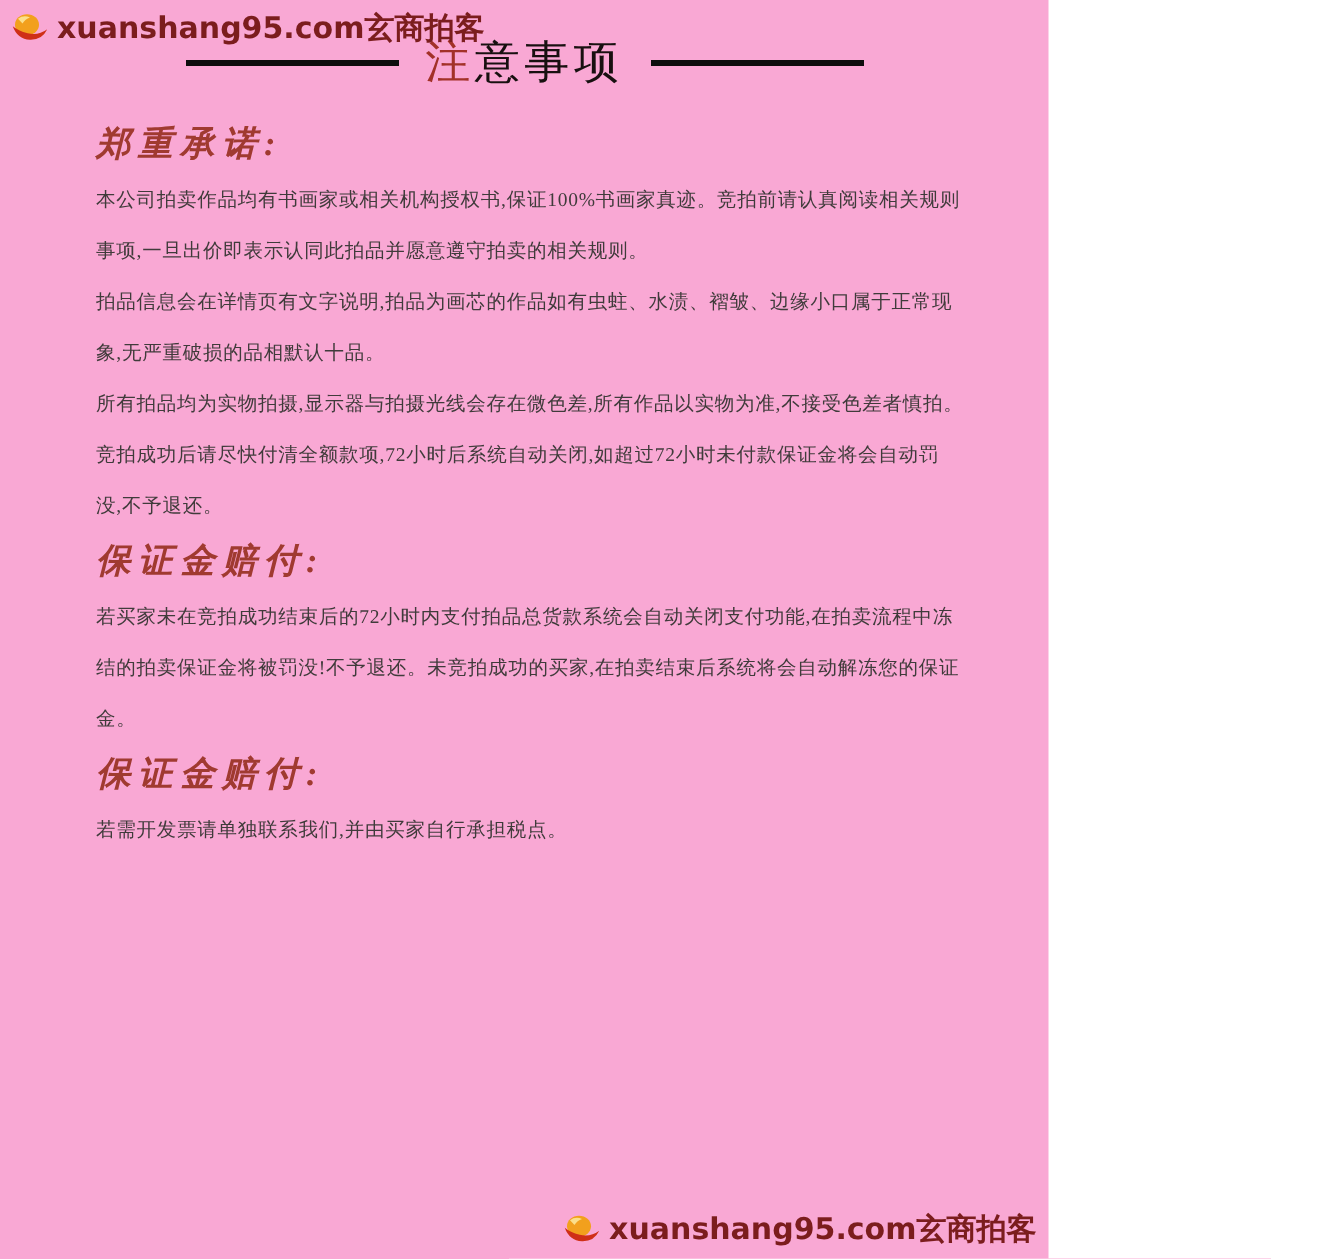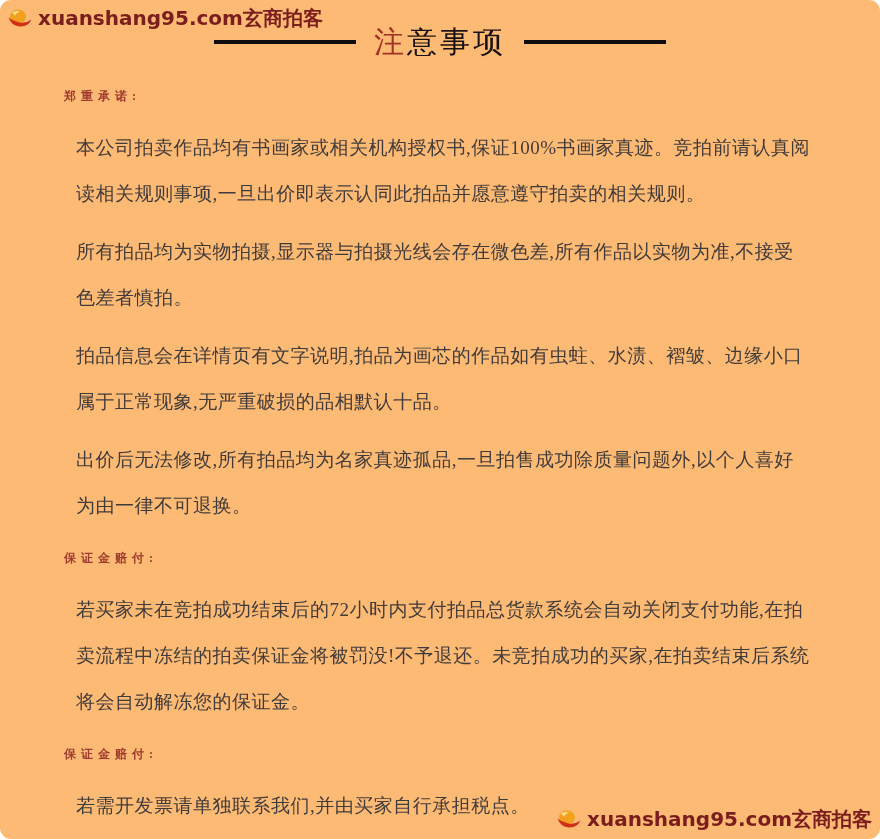--- a/index.html
+++ b/index.html
@@ -1,25 +1,24 @@
 <!DOCTYPE html>
 <html><head>
 <meta charset="utf-8">
 <style>
   html, body { margin: 0; padding: 0; }
   body { width: 880px; height: 839px; }
 
   .page {
     position: relative;
-    width: 880px;
+    width: 699px;
     height: 839px;
-    background: #fdba74;
+    background: #f9a8d4;
     overflow: hidden;
     font-family: "Liberation Serif", "DejaVu Serif", serif;
-    border-radius: 11px;
   }
 
   
   .watermark {
     position: absolute;
     display: flex;
     align-items: center;
     gap: 5px;
     font-family: "DejaVu Sans", "Liberation Sans", sans-serif;
     font-weight: bold;
@@ -55,31 +54,32 @@
     line-height: 36px;
   }
   .page-title .accent { color: #a23128; }
 
   
   .content {
     padding: 16px 56px 0 64px;
   }
   .section-heading {
     margin: 3px 0;
-    font-size: 12px;
+    font-size: 23px;
     font-weight: bold;
     letter-spacing: 5px;
     line-height: 34px;
     color: #a03a30;
+    font-style: italic;
   }
   .section-paragraph {
-    margin: 12px;
-    font-size: 19px;
+    margin: 0;
+    font-size: 13px;
     letter-spacing: 0.5px;
-    line-height: 46px;
+    line-height: 34px;
     color: #403b3b;
   }
 </style>
 </head>
 <body>
 
 <div class="page">
 
   <div class="watermark top">
     <span class="logo-icon">
@@ -96,24 +96,24 @@
     <span class="title-rule"></span>
     <h1 class="page-title"><span class="accent">注</span><span>意事项</span></h1>
     <span class="title-rule"></span>
   </div>
 
   <div class="content">
 
     <h2 class="section-heading">郑重承诺:</h2>
     <p class="section-paragraph">本公司拍卖作品均有书画家或相关机构授权书,保证100%书画家真迹。竞拍前请认真阅读相关规则事项,一旦出价即表示认同此拍品并愿意遵守拍卖的相关规则。</p>
 
+    <p class="section-paragraph">拍品信息会在详情页有文字说明,拍品为画芯的作品如有虫蛀、水渍、褶皱、边缘小口属于正常现象,无严重破损的品相默认十品。</p>
     <p class="section-paragraph">所有拍品均为实物拍摄,显示器与拍摄光线会存在微色差,所有作品以实物为准,不接受色差者慎拍。</p>
-    <p class="section-paragraph">拍品信息会在详情页有文字说明,拍品为画芯的作品如有虫蛀、水渍、褶皱、边缘小口属于正常现象,无严重破损的品相默认十品。</p>
 
-    <p class="section-paragraph">出价后无法修改,所有拍品均为名家真迹孤品,一旦拍售成功除质量问题外,以个人喜好为由一律不可退换。</p>
+    <p class="section-paragraph">竞拍成功后请尽快付清全额款项,72小时后系统自动关闭,如超过72小时未付款保证金将会自动罚没,不予退还。</p>
 
     <h2 class="section-heading">保证金赔付:</h2>
     <p class="section-paragraph">若买家未在竞拍成功结束后的72小时内支付拍品总货款系统会自动关闭支付功能,在拍卖流程中冻结的拍卖保证金将被罚没!不予退还。未竞拍成功的买家,在拍卖结束后系统将会自动解冻您的保证金。</p>
 
     <h2 class="section-heading">保证金赔付:</h2>
 
     <p class="section-paragraph">若需开发票请单独联系我们,并由买家自行承担税点。</p>
 
   </div>
 

